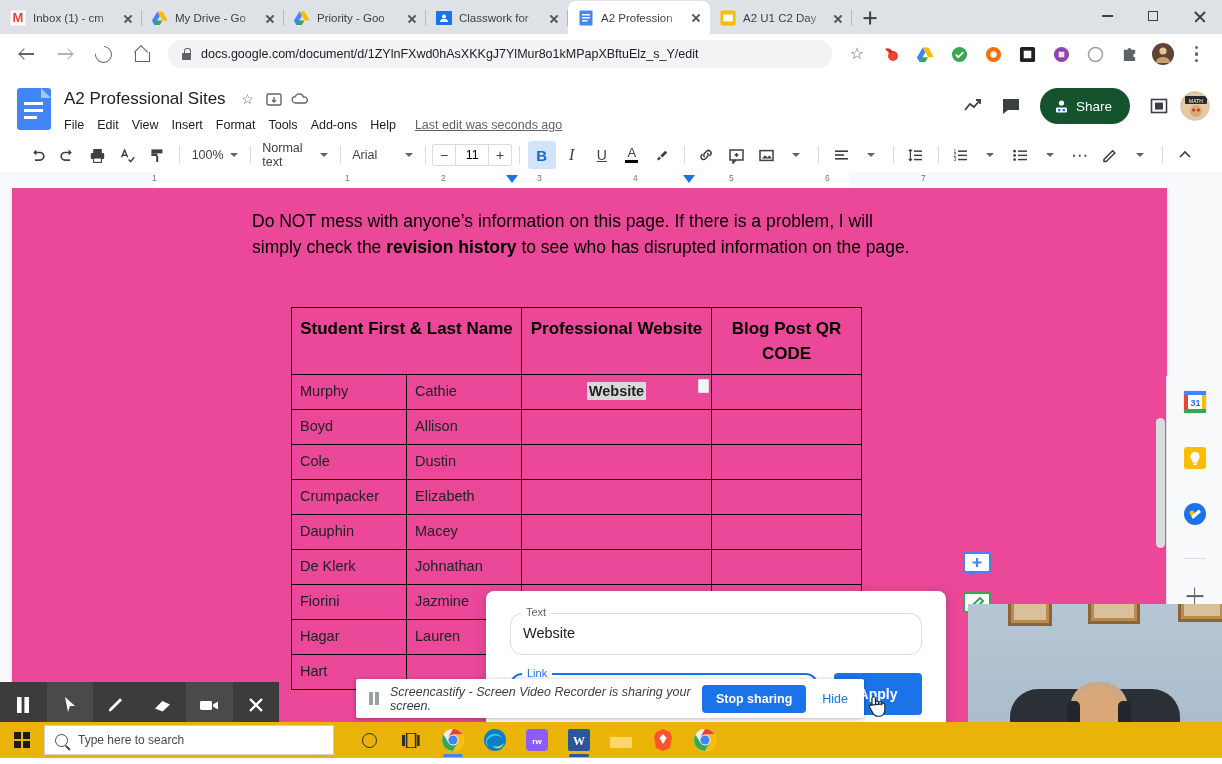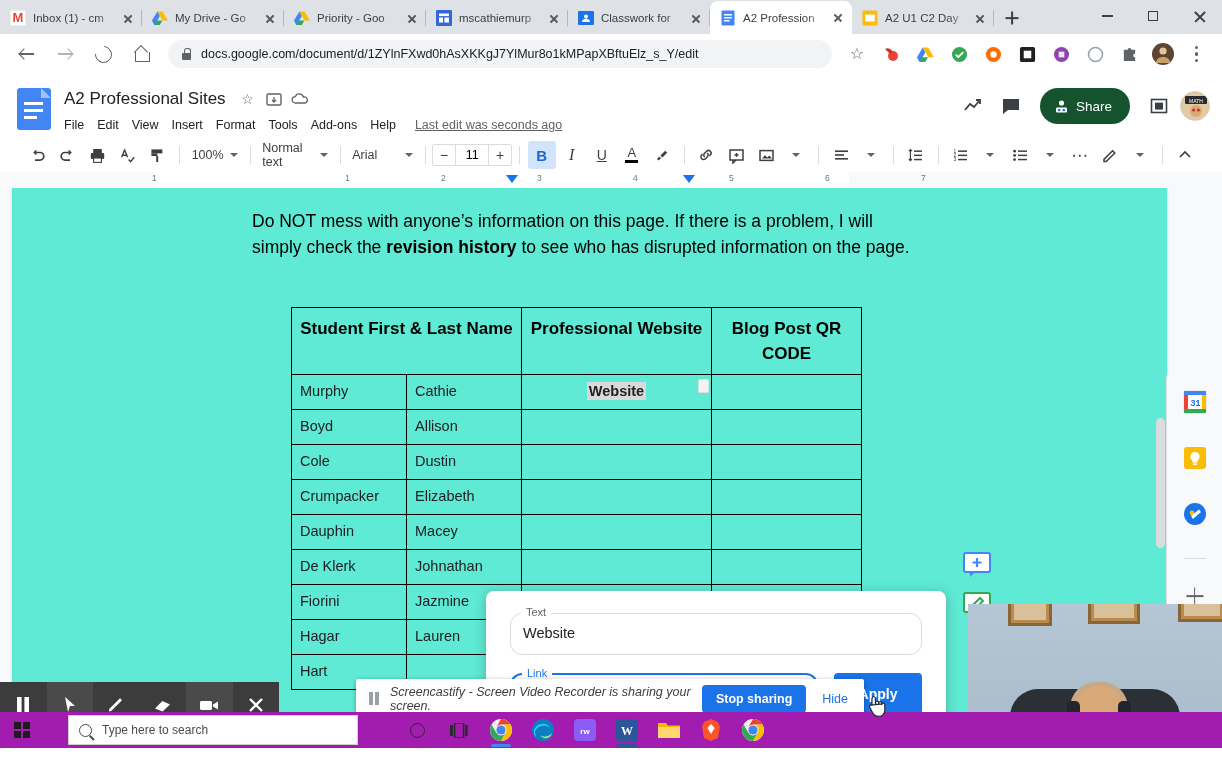--- a/index.html
+++ b/index.html
@@ -184,21 +184,21 @@
   .ruler-num { position:absolute; top:1px; font-size:8.5px; color:#70757a; }
   .ruler-marker { position:absolute; top:3px; width:0; height:0;
     border-left:6px solid transparent; border-right:6px solid transparent; border-top:8px solid #1a73e8; }
 
   
   .canvas {
     position:absolute; top:188px; left:0; width:1222px; height:545px; background:#f8f9fa;
     overflow:hidden;
   }
   .page {
-    position:absolute; left:12px; top:0; width:1155px; height:545px; background:#5eead4;
+    position:absolute; left:12px; top:0; width:1155px; height:545px; background:#ec4899;
     box-shadow:0 1px 3px rgba(60,64,67,.2);
   }
   .para {
     position:absolute; left:240px; top:20px; width:660px;
     font-size:17.5px; line-height:26px; color:#000;
   }
   .para b { font-weight:bold; }
 
   
   .tbl {
@@ -307,22 +307,22 @@
   .head { position:absolute; left:104px; top:82px; width:54px; height:62px;
           background:#d8a878; border-radius:27px 27px 24px 24px; }
   .hair { position:absolute; left:102px; top:78px; width:58px; height:26px;
           background:#c8a885; border-radius:29px 29px 0 0; }
   .headphone { position:absolute; top:97px; width:13px; height:26px; background:#22252b; border-radius:5px; }
   .collar { position:absolute; left:84px; top:123px; width:96px; height:30px;
             background:#d9cdb4; border-radius:40px 40px 0 0; }
 
   
   .taskbar {
-    position:absolute; left:0; bottom:16px; width:1222px; height:36px; background:#a21caf;
-    display:flex; align-items:center;gap:24px;
+    position:absolute; left:0; bottom:6px; width:1222px; height:36px; background:#eab308;
+    display:flex; align-items:center;
   }
   .winstart { width:44px; height:36px; display:flex; align-items:center; justify-content:center; }
   .winlogo { width:16px; height:16px; display:grid; grid-template-columns:1fr 1fr; grid-gap:1.6px; }
   .winlogo i { background:#1b1b1b; display:block; }
   .searchbox {
     width:290px; height:30px; background:#fff; border:1px solid #d0d0d0;
     display:flex; align-items:center; padding:0 10px; font-size:12px; color:#4a4a4a;
   }
   .magnify { width:13px; height:13px; border:1.6px solid #4a4a4a; border-radius:50%; margin-right:10px; position:relative; flex:0 0 13px;}
   .magnify::after { content:""; position:absolute; right:-4px; bottom:-3px; width:6px; height:1.6px;
@@ -358,33 +358,20 @@
     </div>
     <div class="tab">
       <span class="fav">
         <svg width="16" height="16" viewBox="0 0 16 16">
             <path d="M5.4 1.5h5.2l5.2 9h-5.2z" fill="#fbbc05"></path>
             <path d="M0 10.5h10.4l-2.6 4.5H2.6z" fill="#34a853"></path>
             <path d="M5.4 1.5 0 10.5l2.6 4.5 5.2-9z" fill="#4285f4"></path>
           </svg>
       </span>
       <span class="tab-title">Priority - Goo</span>
-      <span class="tab-close"></span>
-      <span class="tab-sep"></span>
-    </div>
-    <div class="tab">
-      <span class="fav">
-        <svg width="16" height="16" viewBox="0 0 16 16">
-            <rect x="0" y="0" width="16" height="16" rx="1" fill="#3367d6"></rect>
-            <rect x="3" y="3.5" width="10" height="2.6" fill="#fff"></rect>
-            <rect x="3" y="7.5" width="4" height="5" fill="#fff"></rect>
-            <rect x="8.4" y="7.5" width="4.6" height="5" fill="#fff"></rect>
-          </svg>
-      </span>
-      <span class="tab-title">mscathiemurp</span>
       <span class="tab-close"></span>
       <span class="tab-sep"></span>
     </div>
     <div class="tab">
       <span class="fav">
         <svg width="16" height="16" viewBox="0 0 16 16">
             <rect x="0" y="1" width="16" height="14" rx="1" fill="#1a73e8"></rect>
             <circle cx="8" cy="6.5" r="2" fill="#fff"></circle>
             <path d="M4 12c0-2 1.8-3.2 4-3.2S12 10 12 12z" fill="#fff"></path>
           </svg>

